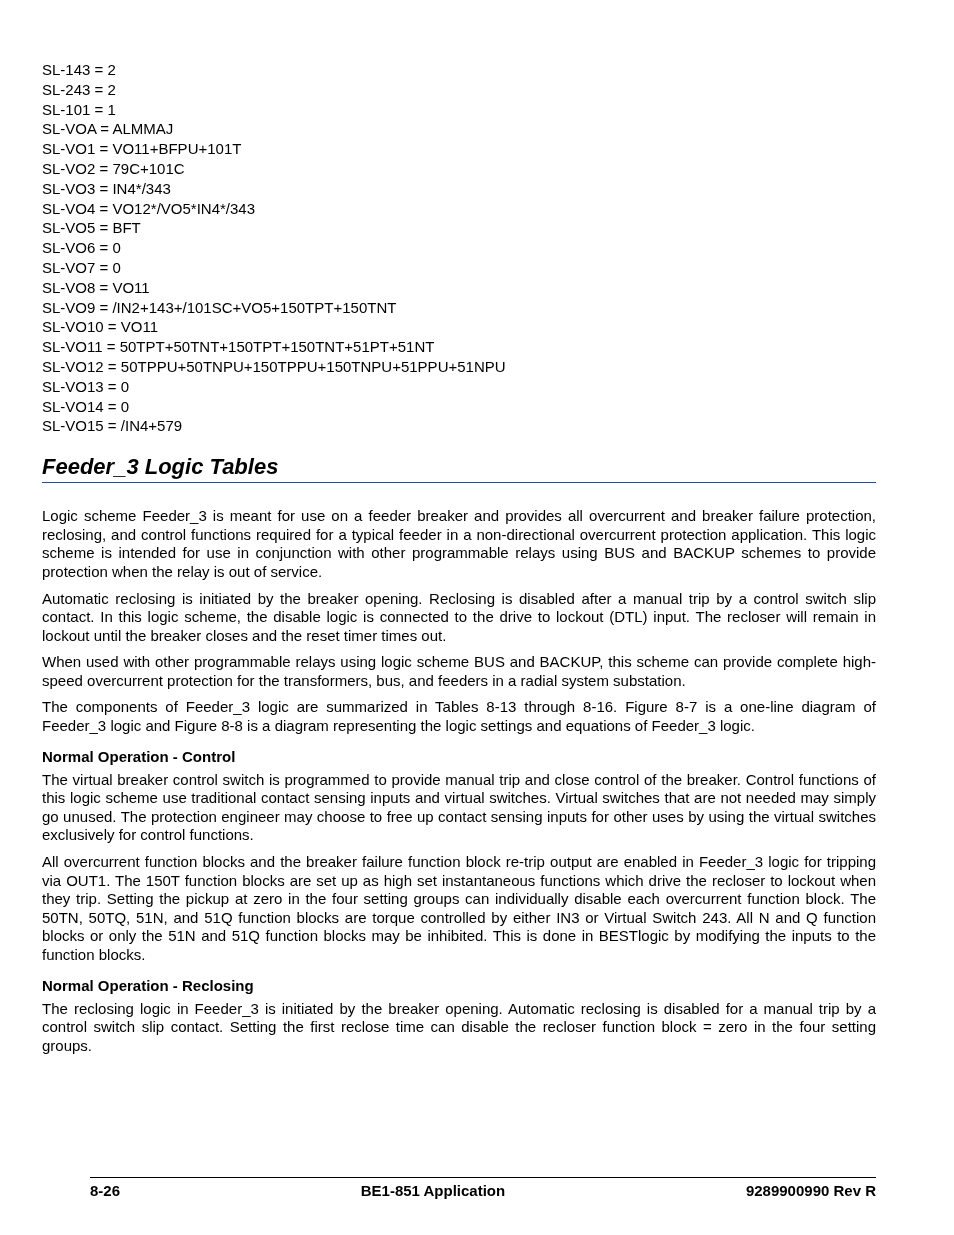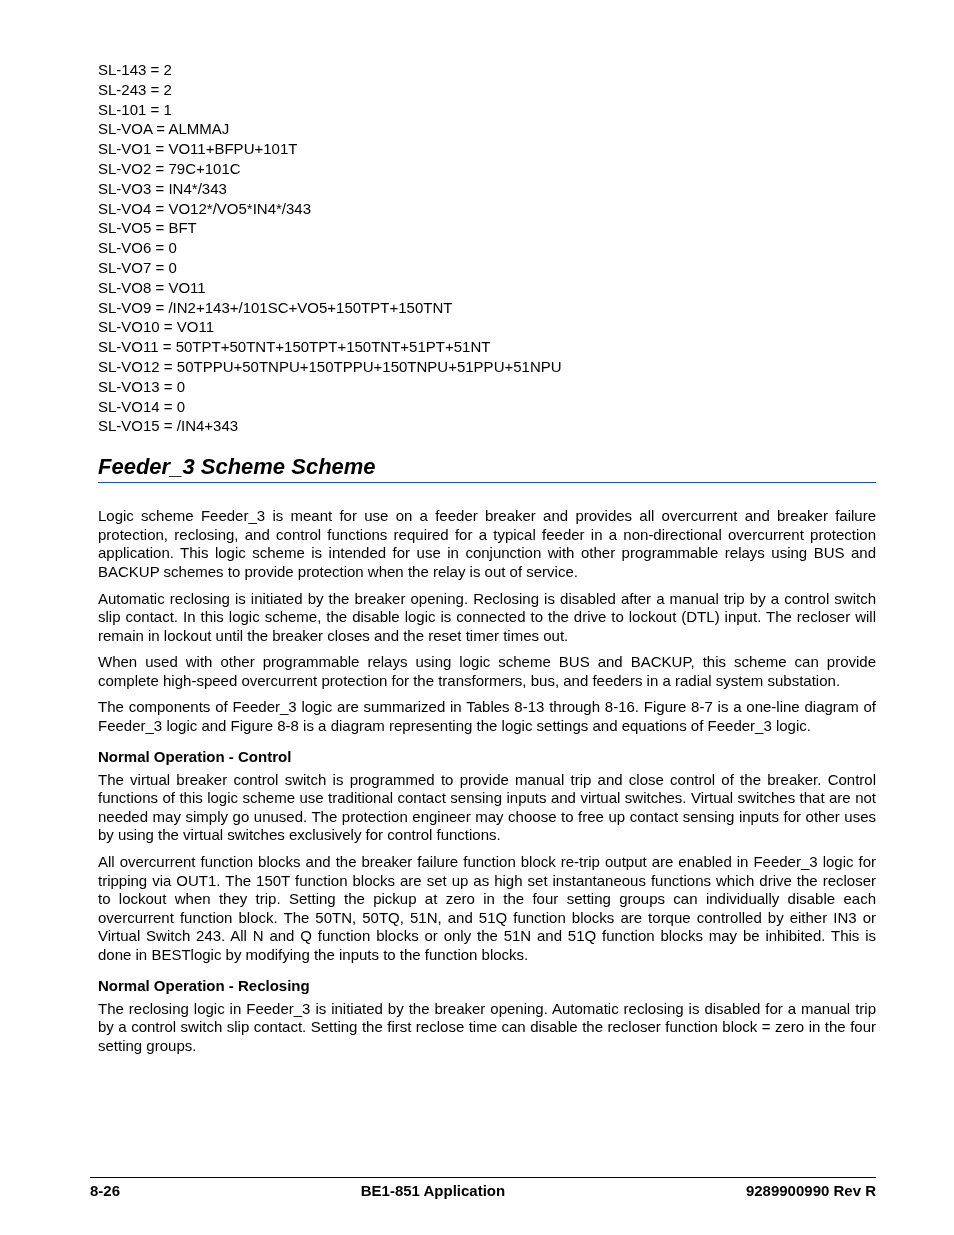--- a/index.html
+++ b/index.html
@@ -6,21 +6,21 @@
     margin: 0;
     padding: 0;
     font-family: Arial, Helvetica, sans-serif;
     color: #000;
     background: #fff;
   }
   .page {
     width: 954px;
     height: 1235px;
     box-sizing: border-box;
-    padding: 60px 78px 40px 98px;
+    padding: 60px 78px 40px 42px;
     position: relative;
   }
   .code-list {
     font-size: 15px;
     line-height: 1.32;
     margin-bottom: 18px;
   }
   .code-list div {
     white-space: pre;
   }
@@ -76,24 +76,24 @@
       <div>SL-VO5 = BFT</div>
       <div>SL-VO6 = 0</div>
       <div>SL-VO7 = 0</div>
       <div>SL-VO8 = VO11</div>
       <div>SL-VO9 = /IN2+143+/101SC+VO5+150TPT+150TNT</div>
       <div>SL-VO10 = VO11</div>
       <div>SL-VO11 = 50TPT+50TNT+150TPT+150TNT+51PT+51NT</div>
       <div>SL-VO12 = 50TPPU+50TNPU+150TPPU+150TNPU+51PPU+51NPU</div>
       <div>SL-VO13 = 0</div>
       <div>SL-VO14 = 0</div>
-      <div>SL-VO15 = /IN4+343</div>
+      <div>SL-VO15 = /IN4+579</div>
     </div>
 
-  <h2 class="section-title">Feeder_3 Scheme Scheme</h2>
+  <h2 class="section-title">Feeder_3 Logic Tables</h2>
 
   <div class="section-body">
     <p class="para">Logic scheme Feeder_3 is meant for use on a feeder breaker and provides all overcurrent and breaker failure protection, reclosing, and control functions required for a typical feeder in a non-directional overcurrent protection application. This logic scheme is intended for use in conjunction with other programmable relays using BUS and BACKUP schemes to provide protection when the relay is out of service.</p>
     <p class="para">Automatic reclosing is initiated by the breaker opening. Reclosing is disabled after a manual trip by a control switch slip contact. In this logic scheme, the disable logic is connected to the drive to lockout (DTL) input. The recloser will remain in lockout until the breaker closes and the reset timer times out.</p>
     <p class="para">When used with other programmable relays using logic scheme BUS and BACKUP, this scheme can provide complete high-speed overcurrent protection for the transformers, bus, and feeders in a radial system substation.</p>
     <p class="para">The components of Feeder_3 logic are summarized in Tables 8-13 through 8-16. Figure 8-7 is a one-line diagram of Feeder_3 logic and Figure 8-8 is a diagram representing the logic settings and equations of Feeder_3 logic.</p>
 
     <h3 class="subheading">Normal Operation - Control</h3>
     <p class="para">The virtual breaker control switch is programmed to provide manual trip and close control of the breaker. Control functions of this logic scheme use traditional contact sensing inputs and virtual switches. Virtual switches that are not needed may simply go unused. The protection engineer may choose to free up contact sensing inputs for other uses by using the virtual switches exclusively for control functions.</p>
 

